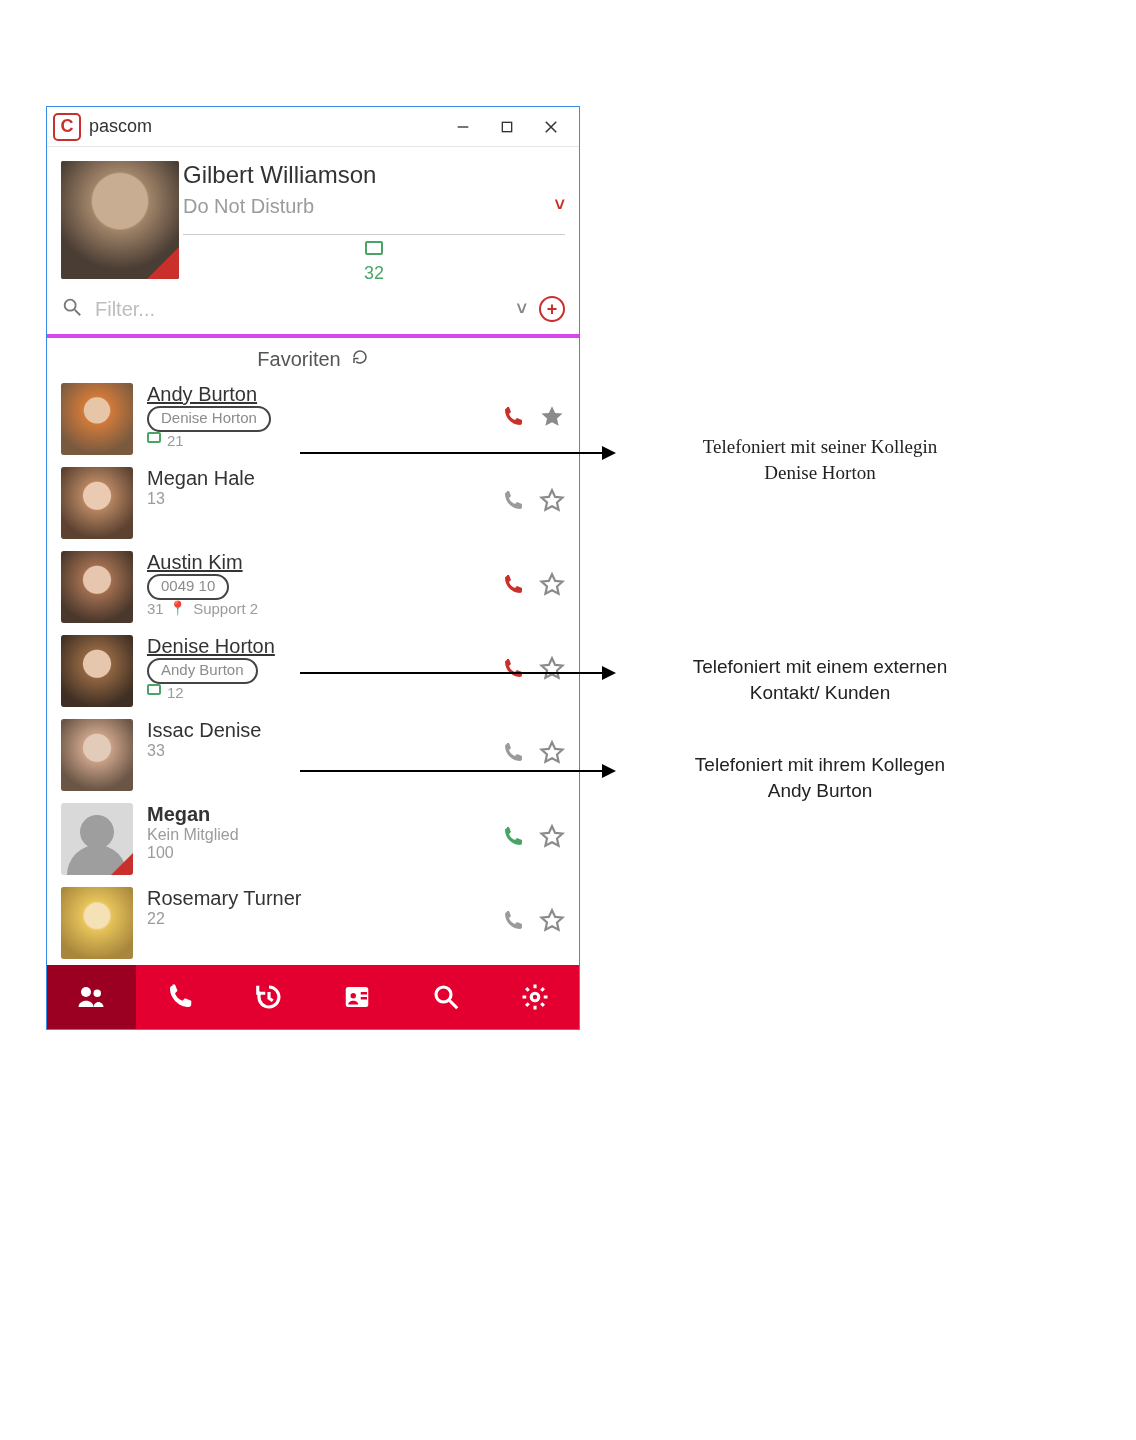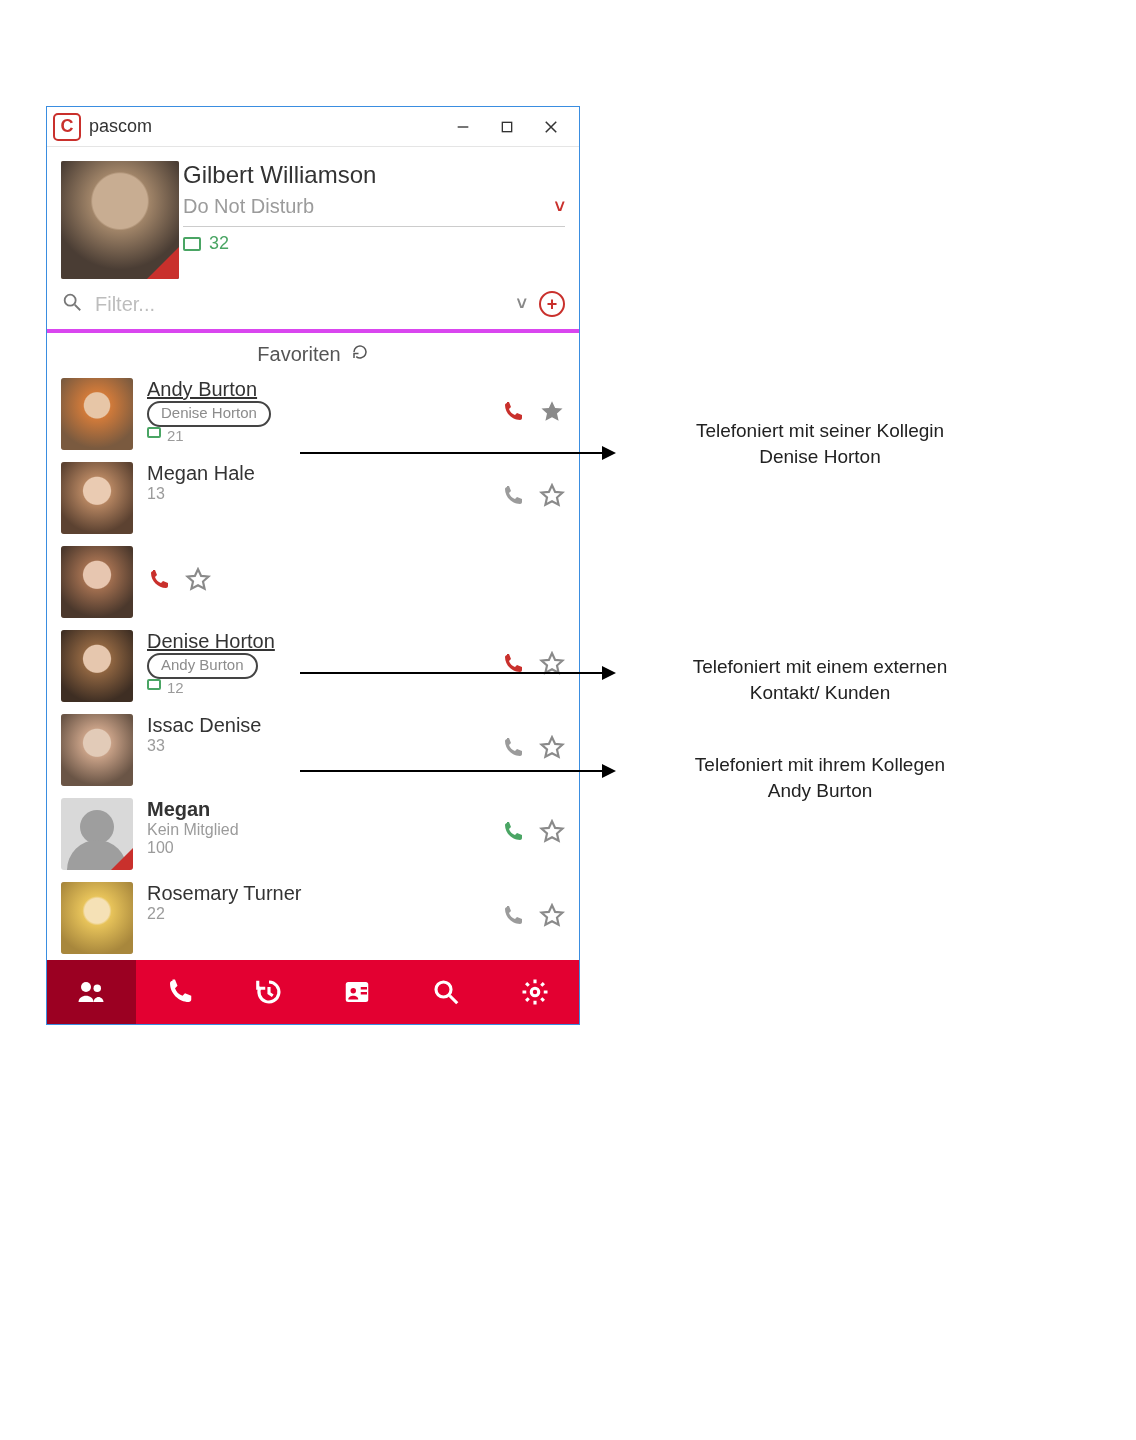--- a/index.html
+++ b/index.html
@@ -62,27 +62,27 @@
   }
   .avatar .corner {
     position: absolute; right: 0; bottom: 0;
     width: 0; height: 0;
     border-left: 32px solid transparent;
     border-bottom: 32px solid #c9302c;
   }
   .profile-info { flex: 1; display: flex; flex-direction: column; gap: 6px; }
   .profile-name { font-size: 24px; color: #333; }
   .status-row {
-    display: flex; align-items: flex-end; justify-content: space-between;
+    display: flex; align-items: flex-start; justify-content: space-between;
     border-bottom: 1px solid #ccc;
-    padding-bottom: 8px;
+    padding-bottom: 16px;
   }
   .status-text { font-size: 20px; color: #9b9b9b; }
   .chev { color: #c9302c; font-size: 18px; font-weight: 800; }
-  .ext-row { display: flex; align-items: center; gap: 8px; color: #4aa564; font-size: 18px; }
+  .ext-row { display: flex; align-items: center; gap: 8px; color: #4aa564; font-size: 18px; flex-direction: column; }
   .device-icon {
     width: 18px; height: 14px; border: 2px solid #4aa564; border-radius: 2px;
   }
   
   .search-row {
     display: flex; align-items: center;
     padding: 6px 14px 12px 14px;
     gap: 12px;
     border-bottom: 4px solid #d946ef;
   }
@@ -304,20 +304,29 @@
             <path d="M12 2l2.9 6.2 6.8.6-5.1 4.6 1.5 6.7L12 16.9 5.9 20l1.5-6.7L2.3 8.8l6.8-.6L12 2z" fill="none" stroke="#8a8a8a" stroke-width="2"></path>
           </svg>
       </span>
     </div>
   </div>
 
   <div class="contact">
     <div class="thumb">
         <div class="face t-c"></div>
       </div>
+    <div class="contact-info">
+      <div class="c-name u">Austin Kim</div>
+      <span class="c-bubble">0049           10</span>
+      <div class="c-ext-row">
+        <span>31</span>
+        <span class="loc-pin">📍</span>
+        <span>Support 2</span>
+      </div>
+    </div>
     <div class="contact-actions">
       <span class="phone-icon">
         <svg viewBox="0 0 24 24">
             <path d="M6 3c-1 0-2 1-2 2 0 8 7 15 15 15 1 0 2-1 2-2v-3l-5-2-2 2c-3-1-5-3-6-6l2-2-2-5H6z" fill="#c9302c"></path>
           </svg>
       </span>
       <span class="star-icon">
         <svg viewBox="0 0 24 24">
             <path d="M12 2l2.9 6.2 6.8.6-5.1 4.6 1.5 6.7L12 16.9 5.9 20l1.5-6.7L2.3 8.8l6.8-.6L12 2z" fill="none" stroke="#8a8a8a" stroke-width="2"></path>
           </svg>
@@ -465,21 +474,21 @@
         </svg>
     </div>
   </div>
 
 </div>
 
 <div class="arrow" style="left:300px; top:452px; width:314px;"></div>
 <div class="arrow" style="left:300px; top:672px; width:314px;"></div>
 <div class="arrow" style="left:300px; top:770px; width:314px;"></div>
 
-<div class="annotation" style="top:418px;">
+<div class="annotation" style="top:434px;font-family:Liberation Serif, serif;">
   <span>Telefoniert mit seiner Kollegin</span><br><span>Denise Horton</span>
 </div>
 <div class="annotation" style="top:654px;">
   <span>Telefoniert mit einem externen</span><br><span>Kontakt/ Kunden</span>
 </div>
 <div class="annotation" style="top:752px;">
   <span>Telefoniert mit ihrem Kollegen</span><br><span>Andy Burton</span>
 </div>
 
 </body></html>

